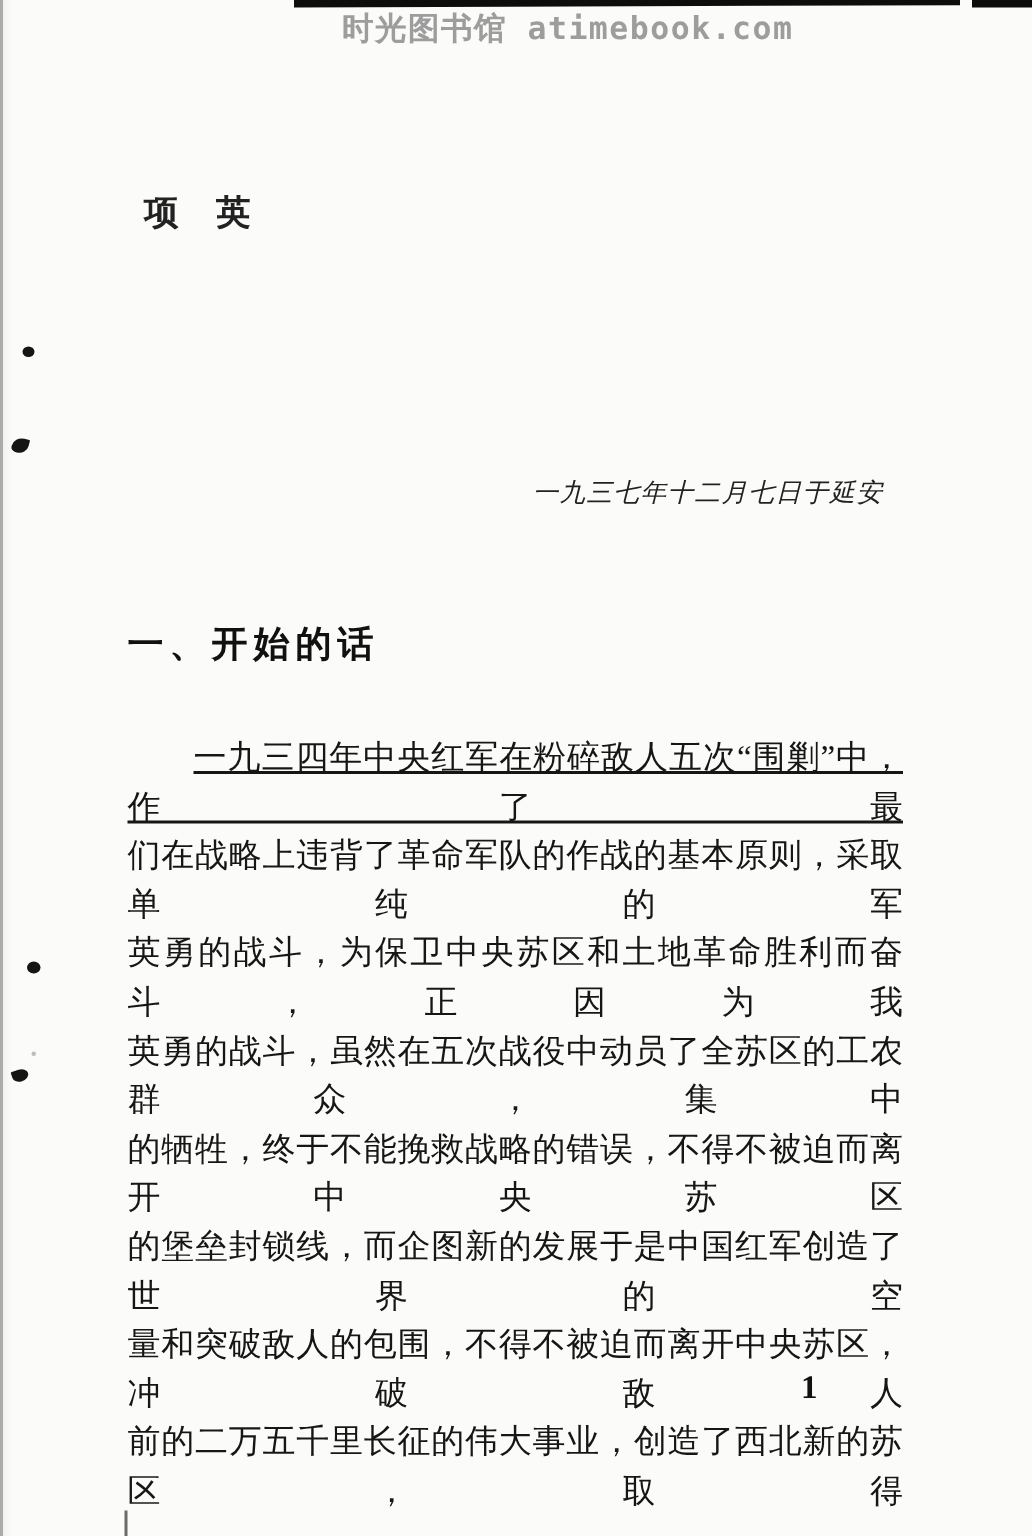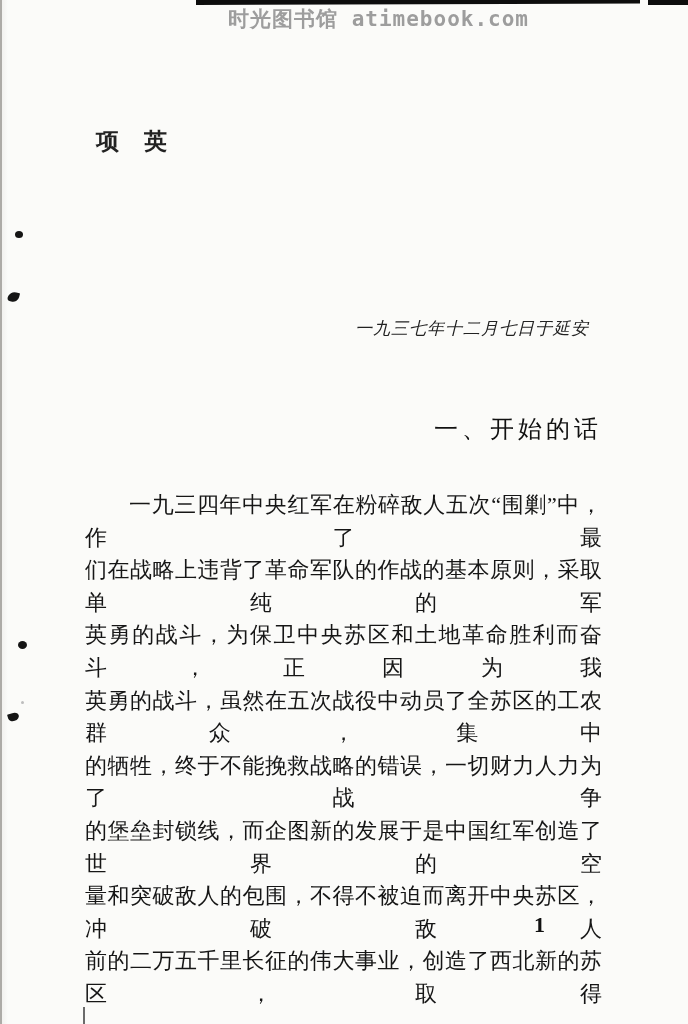--- a/index.html
+++ b/index.html
@@ -40,35 +40,35 @@
     font-size:29px; font-weight:bold; letter-spacing:1.5px;
     color:#111; white-space:nowrap;
   }
   .dateline {
     position:absolute; left:355px; top:305px;
     font-size:17px; font-style:italic; letter-spacing:1px;
     color:#222; white-space:nowrap;margin-top:12px;
   }
   .section-heading {
     position:absolute; left:85px; top:413px; width:517px;
-    text-align:right;
-    font-size:24px; font-weight:normal; letter-spacing:4px;
+    text-align:left;
+    font-size:24px; font-weight:bold; letter-spacing:4px;
     color:#111;
   }
   .body-block {
     position:absolute; left:85px; top:489px; width:517px;
     font-size:22px; line-height:32.6px;
     color:#161616;
   }
   .line {
     text-align:justify; text-align-last:justify;
     text-justify:inter-character;
     white-space:normal;
   }
-  .line.indent { text-indent:2em; }
+  .line.indent { text-indent:2em;text-decoration:underline; }
   .page-number {
     position:absolute; left:534px; top:912px;
     font-size:22px; font-weight:bold; color:#111;
   }
   
   .speck { position:absolute; background:#151515; }
   .speck-dot-1 { left:15px; top:231px; width:8px; height:7px; border-radius:50%; }
   .speck-arrow { left:8px; top:292px; width:11px; height:10px;
      border-radius:65% 5% 60% 30%; transform:rotate(14deg); }
   .speck-dot-2 { left:18px; top:641px; width:9px; height:8px; border-radius:50%; }
@@ -95,21 +95,21 @@
 
   <div class="dateline">一九三七年十二月七日于延安</div>
 
   <div class="section-heading">一、开始的话</div>
 
   <div class="body-block">
     <div class="line indent">一九三四年中央红军在粉碎敌人五次“围剿”中，作了最</div>
     <div class="line">们在战略上违背了革命军队的作战的基本原则，采取单纯的军</div>
     <div class="line">英勇的战斗，为保卫中央苏区和土地革命胜利而奋斗，正因为我</div>
     <div class="line">英勇的战斗，虽然在五次战役中动员了全苏区的工农群众，集中</div>
-    <div class="line">的牺牲，终于不能挽救战略的错误，一切财力人力为了战争</div>
+    <div class="line">的牺牲，终于不能挽救战略的错误，不得不被迫而离开中央苏区</div>
     <div class="line">的堡垒封锁线，而企图新的发展于是中国红军创造了世界的空</div>
     <div class="line">量和突破敌人的包围，不得不被迫而离开中央苏区，冲破敌人</div>
     <div class="line">前的二万五千里长征的伟大事业，创造了西北新的苏区，取得</div>
 
   </div>
 
   <div class="page-number">1</div>
 
   <div class="speck speck-dot-1"></div>
   <div class="speck speck-arrow"></div>

